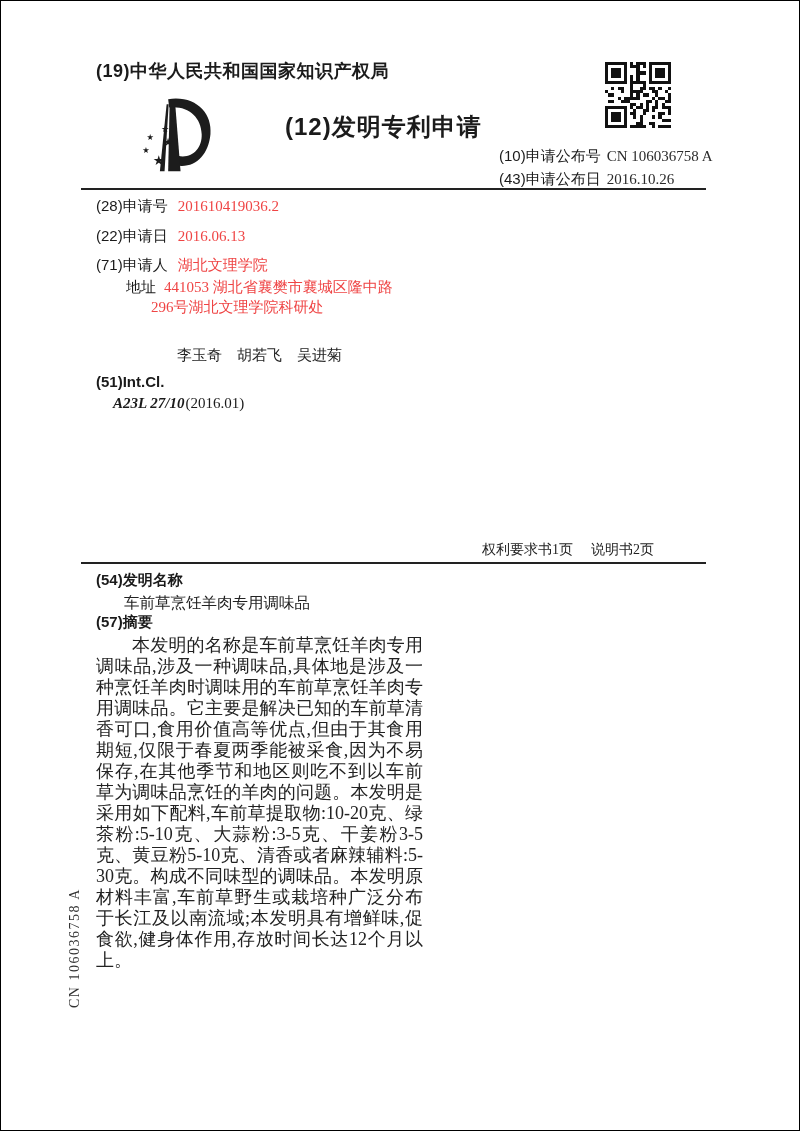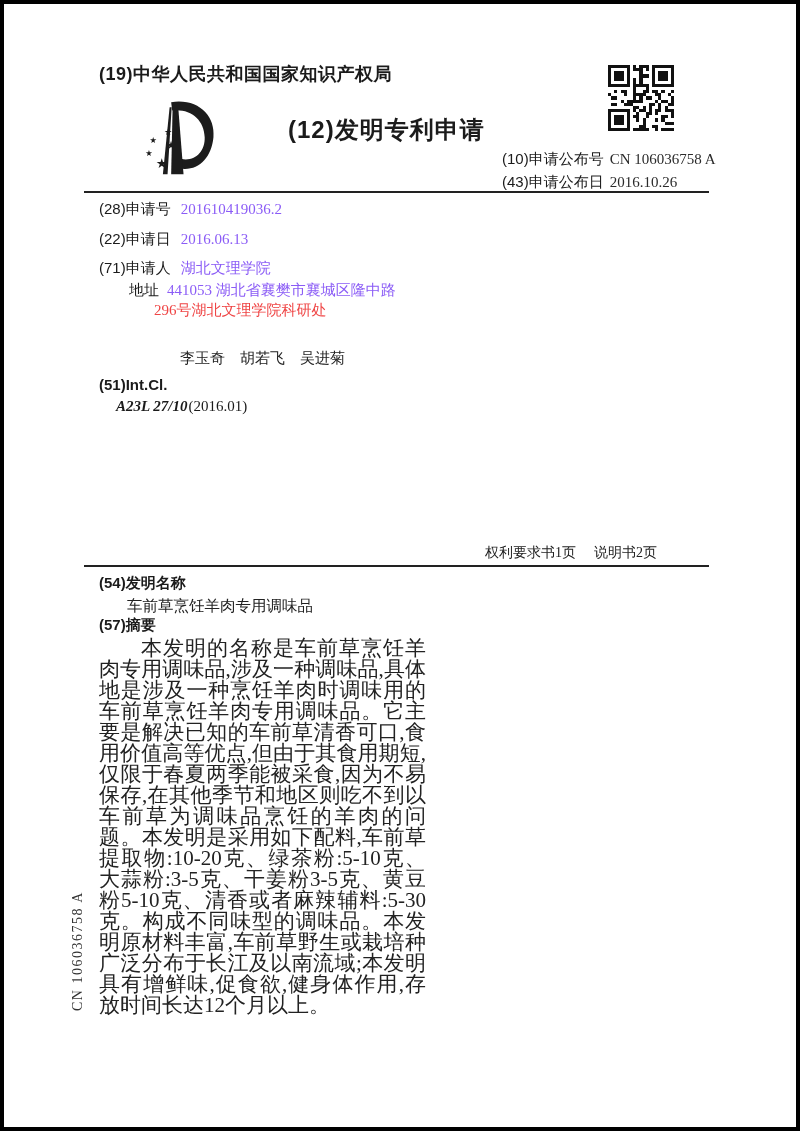--- a/index.html
+++ b/index.html
@@ -1,56 +1,56 @@
 <!DOCTYPE html>
 <html><head>
 <meta charset="utf-8">
 <style>
   html,body{margin:0;padding:0;background:#e8e8e8;}
   .page{
     position:relative;width:800px;height:1131px;margin:0 auto;
-    background:#ffffff;border:4px solid #000000;box-sizing:border-box;
+    background:#ffffff;border:1px solid #000000;box-sizing:border-box;
     font-family:"Liberation Sans","DejaVu Sans",sans-serif;color:#1b1b1b;
     overflow:hidden;
   }
   .abs{position:absolute;}
   .b{font-weight:normal;text-align:center;}
   .serif{font-family:"Liberation Serif","DejaVu Serif",serif;text-align:center;}
   .office{left:95px;top:58px;font-size:18px;font-weight:bold;letter-spacing:.5px;}
   .logo{left:110px;top:94px;width:104px;height:98px;}
   .doc-type{left:284px;top:110px;font-size:24px;font-weight:bold;letter-spacing:1px;}
   .qr{left:604px;top:61px;width:66px;height:66px;}
   .pub-num{left:498px;top:146px;font-size:15px;white-space:nowrap;}
   .pub-date{left:498px;top:169px;font-size:15px;white-space:nowrap;}
   .pub-num .val,.pub-date .val{margin-left:6px;color:#2b2b2b;}
   .rule{height:2px;background:#222;}
   .rule-top{left:80px;top:187px;width:625px;}
   .rule-mid{left:80px;top:561px;width:625px;}
   .frow{font-size:15px;white-space:nowrap;}
-  .frow .val{margin-left:10px;color:#8b5cf6;}
+  .frow .val{margin-left:10px;color:#ef4444;}
   .r21{left:95px;top:196px;}
   .r22{left:95px;top:226px;}
   .r71{left:95px;top:255px;}
   .addr1{left:125px;top:277px;}
   .addr1 .val{margin-left:8px;}
   .addr2{left:150px;top:297px;font-size:15px;color:#ef4444;}
   .r72{left:95px;top:324px;}
   .inv2{left:176px;top:345px;font-size:15px;color:#222;}
   .r51{left:95px;top:372px;font-size:15px;font-weight:bold;}
   .intcl{left:112px;top:394px;font-size:15px;white-space:nowrap;}
   .intcl .code{font-style:italic;font-weight:bold;}
   .intcl .ver{margin-left:1px;}
   .pages{left:481px;top:540px;font-size:14px;white-space:nowrap;color:#222;}
   .pages .gap{display:inline-block;width:18px;}
   .s54{left:95px;top:570px;font-size:15px;font-weight:bold;}
   .title-line{left:123px;top:592px;font-size:15.5px;color:#222;}
   .s57{left:95px;top:612px;font-size:15px;font-weight:bold;}
   .abstract{
     left:95px;top:634px;width:327px;
-    font-size:21px;line-height:21px;color:#222;
+    font-size:18px;line-height:21px;color:#222;
     text-align:justify;text-indent:2em;word-break:break-all;
   }
   .vert-num{
     left:66px;top:886px;height:122px;
     writing-mode:vertical-rl;transform:rotate(180deg);
     font-size:14px;letter-spacing:1.5px;color:#333;white-space:nowrap;
   }
 </style>
 </head>
 <body>

